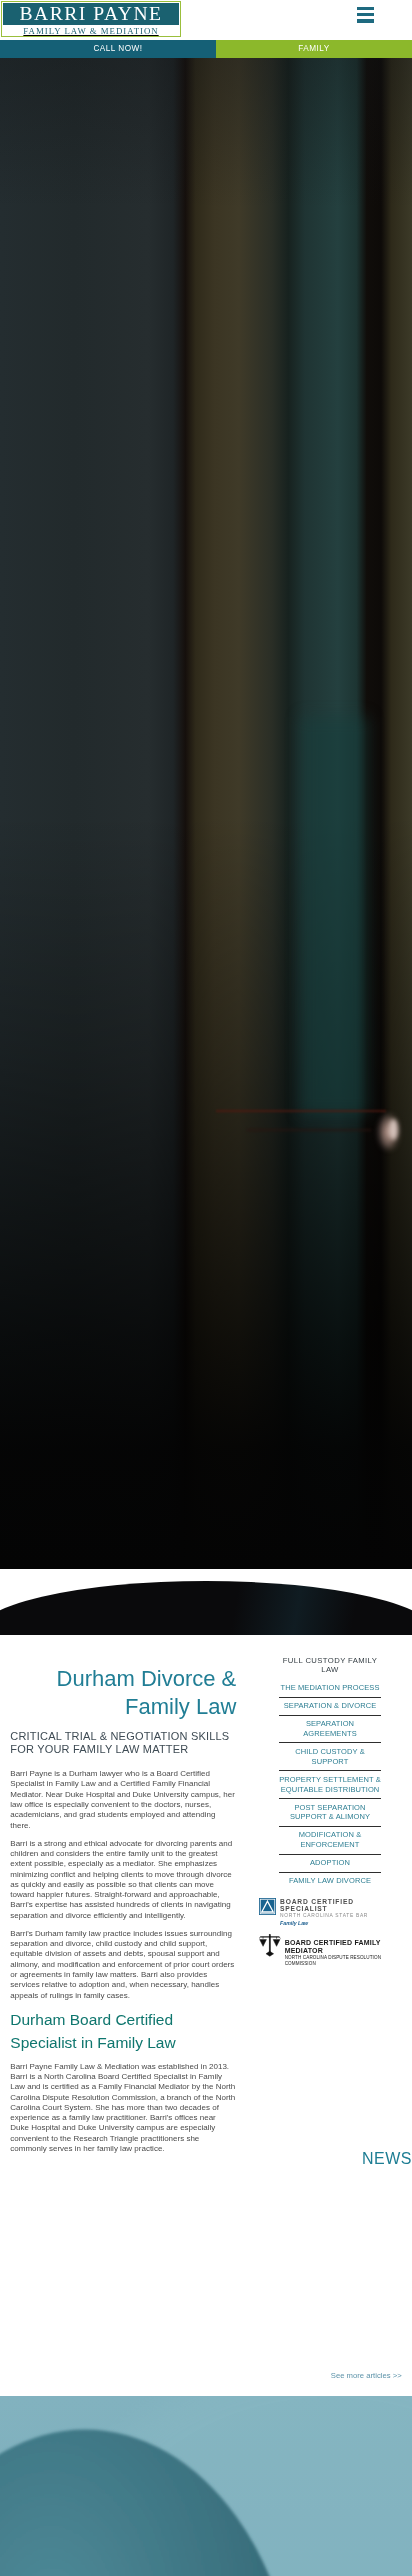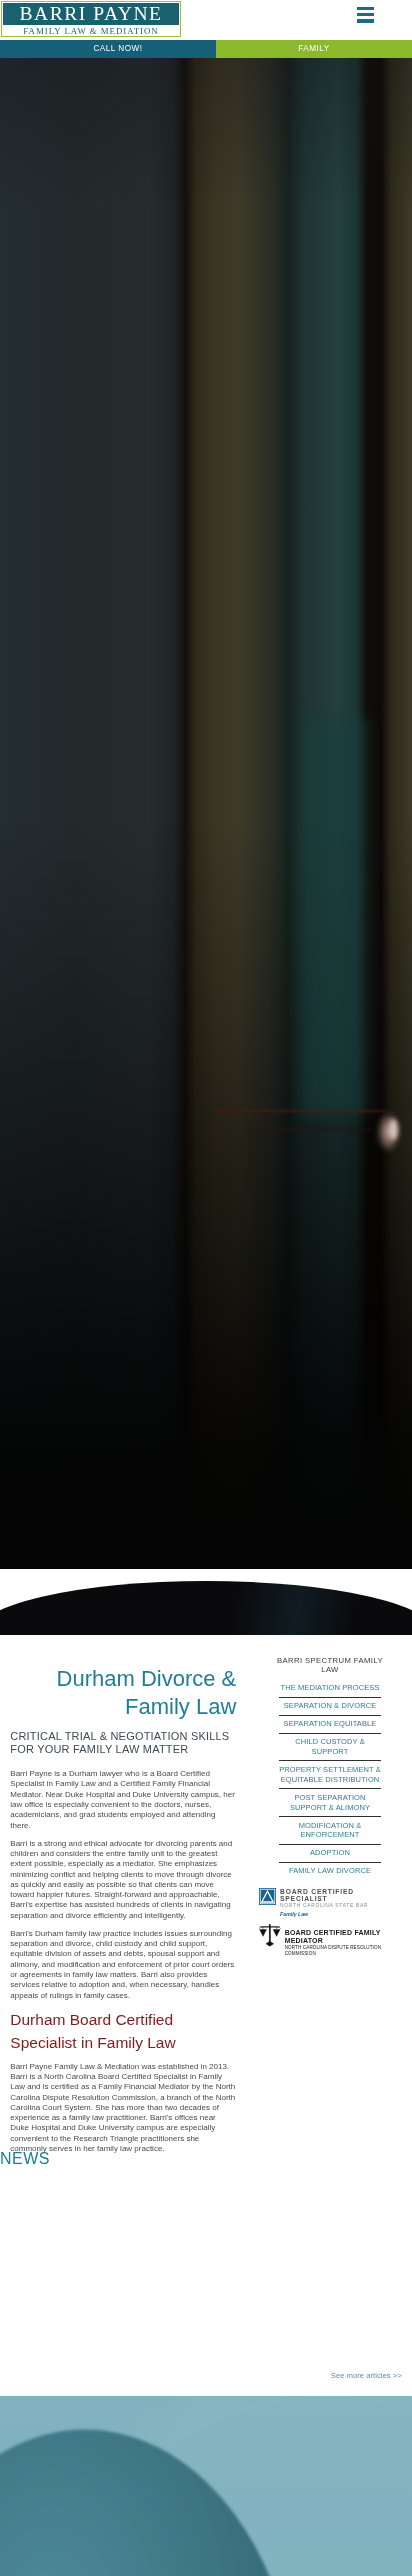--- a/index.html
+++ b/index.html
@@ -4,21 +4,21 @@
 <style>
   html,body{margin:0;padding:0;background:#e8e8e8;}
   .page{width:412px;height:3943px;position:relative;margin:0 auto;background:#fff;
         font-family:"Liberation Sans", sans-serif;overflow:hidden;}
 
   
   .header{height:40px;background:#fff;position:relative;}
   .logo{position:absolute;left:1px;top:1px;width:178px;border:1px solid #9bbf3b;background:#fff;}
   .logo-top{background:#1a6170;border:1px solid #fff;height:22px;display:flex;align-items:center;justify-content:center;}
   .logo-top span{color:#fff;font-family:"Liberation Serif", serif;font-weight:400;font-size:19.6px;letter-spacing:1.5px;line-height:1;}
-  .logo-bottom{height:10.3px;display:flex;align-items:center;justify-content:center;background:#fff;}
+  .logo-bottom{height:10.3px;display:flex;align-items:center;justify-content:center;background:#fff;text-decoration:underline;}
   .logo-bottom span{color:#1c5f70;font-family:"Liberation Serif", serif;font-size:8.8px;letter-spacing:1px;line-height:1;}
   .hamburger{position:absolute;left:357px;top:6.7px;width:16.5px;height:16px;cursor:pointer;}
   .hamburger .bar{height:3.6px;background:#1e6a80;margin-bottom:2.6px;}
   .hamburger .bar:last-child{margin-bottom:0;}
 
   
   .action-bars{display:flex;height:17.5px;}
   .bar-btn{flex:1;display:flex;align-items:center;justify-content:center;color:#fff;
            font-size:8.2px;letter-spacing:0.5px;cursor:pointer;}
   .bar-call{background:#156076;padding-left:20px;}
@@ -49,39 +49,39 @@
   .dome{height:54px;background:#fff;overflow:hidden;position:relative;}
   .dome-shape{position:absolute;top:0;left:-26px;right:-26px;height:108px;border-radius:50%;
               background:linear-gradient(100deg,#0a0a0c 55%, #101c22 68%, #0a0a0c 80%);}
 
   
   .content{height:761px;position:relative;background:#fff;}
   .main-col{position:absolute;left:10.3px;top:30px;width:226px;}
   .h1{color:#217e95;font-size:22px;line-height:28px;font-weight:400;margin:0 0 9.3px 0;text-align:right;}
   .subhead{color:#3e4b54;font-size:11px;line-height:13px;letter-spacing:0.2px;margin:0 0 13px 0;}
   .body-p{color:#4a4a4a;font-size:8px;line-height:10.3px;margin:0 0 7.7px 0;}
-  .h2{color:#7f1d1d;font-size:15.5px;line-height:23px;font-weight:400;margin:4.1px 0 7.2px 0;}
+  .h2{color:#0f766e;font-size:15.5px;line-height:23px;font-weight:400;margin:4.1px 0 7.2px 0;}
 
   .sidebar{position:absolute;left:275px;top:21.6px;width:110px;text-align:center;}
   .sidebar-heading{color:#333c42;font-size:7.7px;letter-spacing:0.4px;margin-bottom:5.2px;}
   .law-links{list-style:none;margin:0 auto;padding:0;width:102px;}
   .law-links li{padding:3.6px 0;border-bottom:0.5px solid #2e2e2e;cursor:pointer;}
   .law-links li:last-child{border-bottom:none;}
   .law-links li span{color:#2d7e92;font-size:7.5px;line-height:9.8px;letter-spacing:0.1px;}
 
   .badges{margin:8.2px 0 0 -16px;width:144px;text-align:left;}
   .badge{display:flex;align-items:flex-start;margin-bottom:6.2px;}
   .badge-icon{flex:0 0 auto;margin-right:4.1px;}
   .badge1-l1{color:#4e4e4e;font-weight:700;font-size:6.7px;letter-spacing:0.8px;line-height:7.2px;}
   .badge1-l2{color:#8a8a8a;font-size:4.9px;letter-spacing:0.7px;line-height:6.2px;margin-top:1px;}
   .badge1-l3{color:#1b5e8f;font-size:5.2px;font-style:italic;font-weight:700;line-height:6.2px;margin-top:1px;}
   .badge2-l1{color:#1a1a1a;font-weight:700;font-size:7px;letter-spacing:0.2px;line-height:7.7px;margin-top:6.2px;}
   .badge2-l2{color:#1a1a1a;font-size:4.6px;letter-spacing:0.1px;line-height:5.7px;margin-top:0.5px;}
 
-  .news-heading{position:absolute;top:515px;left:0;width:100%;text-align:left;
+  .news-heading{position:absolute;top:515px;left:0;width:100%;text-align:right;
                 color:#1d7d93;font-size:16px;font-weight:400;letter-spacing:0.5px;}
   .news-empty{position:absolute;top:541px;left:0;width:100%;height:191px;}
   .see-more{position:absolute;top:736px;right:10.3px;color:#5d93a9;font-size:7.7px;cursor:pointer;}
 
   
   .water{height:1547px;position:relative;overflow:hidden;background:#74a9b7;}
   .water svg{position:absolute;top:0;left:0;}
 </style>
 </head>
 <body>
@@ -128,25 +128,25 @@
       <h1 class="h1">Durham Divorce &amp; Family Law</h1>
       <div class="subhead">CRITICAL TRIAL &amp; NEGOTIATION SKILLS FOR YOUR FAMILY LAW MATTER</div>
       <p class="body-p">Barri Payne is a Durham lawyer who is a Board Certified Specialist in Family Law and a Certified Family Financial Mediator. Near Duke Hospital and Duke University campus, her law office is especially convenient to the doctors, nurses, academicians, and grad students employed and attending there.</p>
       <p class="body-p">Barri is a strong and ethical advocate for divorcing parents and children and considers the entire family unit to the greatest extent possible, especially as a mediator. She emphasizes minimizing conflict and helping clients to move through divorce as quickly and easily as possible so that clients can move toward happier futures. Straight-forward and approachable, Barri's expertise has assisted hundreds of clients in navigating separation and divorce efficiently and intelligently.</p>
       <p class="body-p">Barri's Durham family law practice includes issues surrounding separation and divorce, child custody and child support, equitable division of assets and debts, spousal support and alimony, and modification and enforcement of prior court orders or agreements in family law matters. Barri also provides services relative to adoption and, when necessary, handles appeals of rulings in family cases.</p>
       <h2 class="h2">Durham Board Certified Specialist in Family Law</h2>
       <p class="body-p">Barri Payne Family Law &amp; Mediation was established in 2013. Barri is a North Carolina Board Certified Specialist in Family Law and is certified as a Family Financial Mediator by the North Carolina Dispute Resolution Commission, a branch of the North Carolina Court System.  She has more than two decades of experience as a family law practitioner. Barri's offices near Duke Hospital and Duke University campus are especially convenient to the Research Triangle practitioners she commonly serves in her family law practice.</p>
     </div>
 
     <div class="sidebar">
-      <div class="sidebar-heading">BARRI SPECTRUM FAMILY LAW</div>
+      <div class="sidebar-heading">FULL CUSTODY FAMILY LAW</div>
       <ul class="law-links">
         <li><span>THE MEDIATION PROCESS</span></li>
         <li><span>SEPARATION &amp; DIVORCE</span></li>
-        <li><span>SEPARATION EQUITABLE</span></li>
+        <li><span>SEPARATION AGREEMENTS</span></li>
         <li><span>CHILD CUSTODY &amp; SUPPORT</span></li>
         <li><span>PROPERTY SETTLEMENT &amp; EQUITABLE DISTRIBUTION</span></li>
         <li><span>POST SEPARATION SUPPORT &amp; ALIMONY</span></li>
         <li><span>MODIFICATION &amp; ENFORCEMENT</span></li>
         <li><span>ADOPTION</span></li>
         <li><span>FAMILY LAW DIVORCE</span></li>
       </ul>
 
       <div class="badges">
         <div class="badge">

